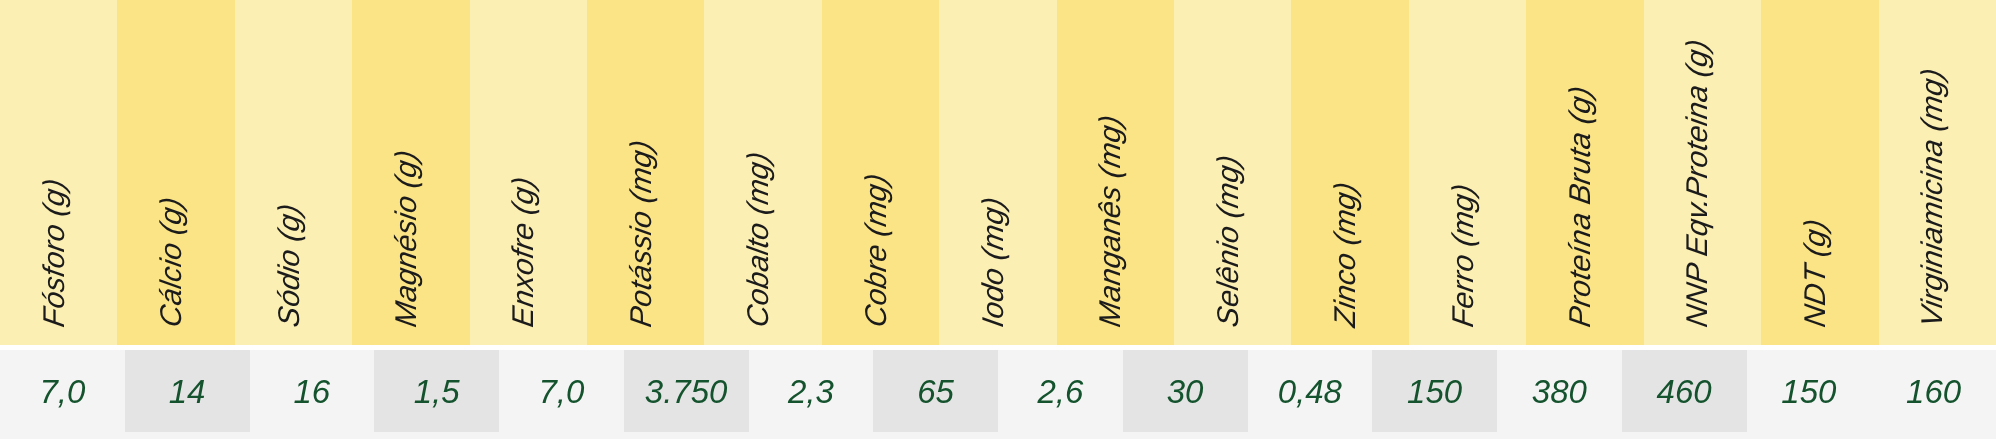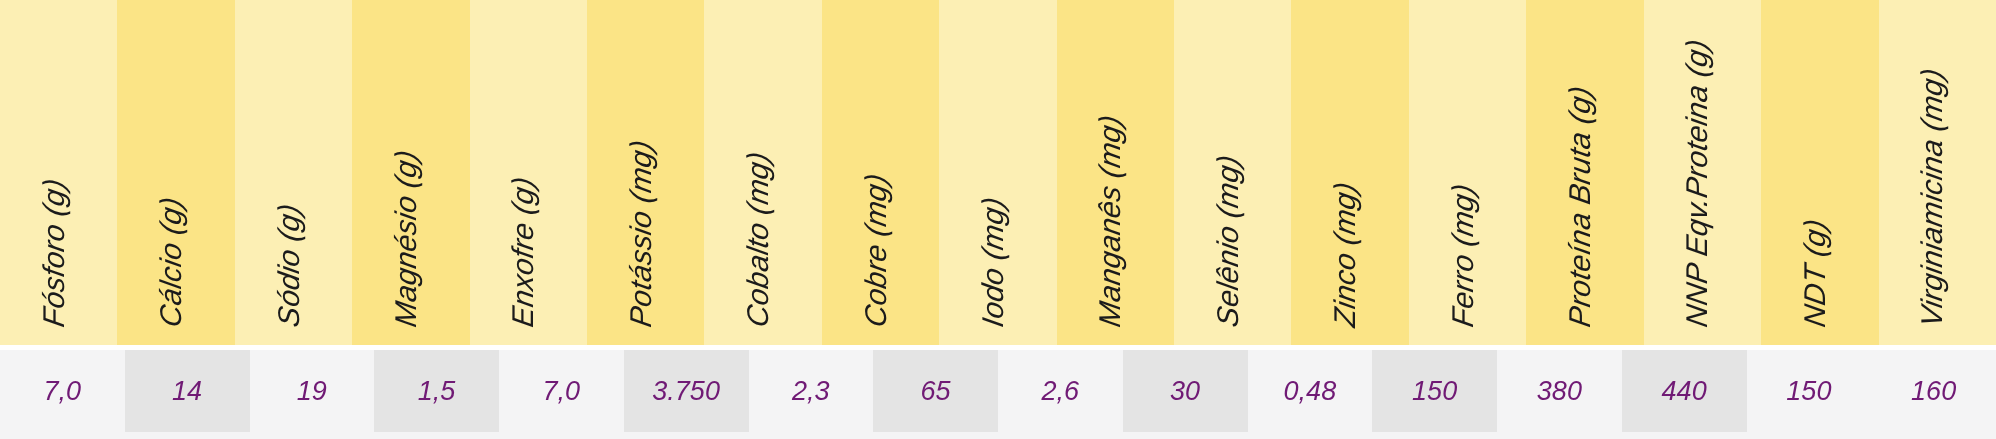--- a/index.html
+++ b/index.html
@@ -84,24 +84,24 @@
     display: flex;
     align-items: center;
     justify-content: center;
     overflow: hidden;
   }
   .data-cell.tone-light { background: #f4f4f5; }
   .data-cell.tone-dark  { background: #e4e4e4; }
 
   .data-value {
     font-family: "Liberation Sans", sans-serif;
-    font-size: 27px;
+    font-size: 33px;
     font-style: italic;
     font-weight: 400;
-    color: #701a75;
+    color: #14532d;
     line-height: 1;
     white-space: nowrap;
   }
 
   
   .bottom-strip {
     position: absolute;
     left: 0;
     top: 432px;
     width: 1996px;
@@ -171,21 +171,21 @@
   <div class="row-gap"></div>
 
   <div class="data-row">
       <div class="data-cell tone-light">
         <span class="data-value">7,0</span>
       </div>
       <div class="data-cell tone-dark">
         <span class="data-value">14</span>
       </div>
       <div class="data-cell tone-light">
-        <span class="data-value">19</span>
+        <span class="data-value">16</span>
       </div>
       <div class="data-cell tone-dark">
         <span class="data-value">1,5</span>
       </div>
       <div class="data-cell tone-light">
         <span class="data-value">7,0</span>
       </div>
       <div class="data-cell tone-dark">
         <span class="data-value">3.750</span>
       </div>
@@ -204,21 +204,21 @@
       <div class="data-cell tone-light">
         <span class="data-value">0,48</span>
       </div>
       <div class="data-cell tone-dark">
         <span class="data-value">150</span>
       </div>
       <div class="data-cell tone-light">
         <span class="data-value">380</span>
       </div>
       <div class="data-cell tone-dark">
-        <span class="data-value">440</span>
+        <span class="data-value">460</span>
       </div>
       <div class="data-cell tone-light">
         <span class="data-value">150</span>
       </div>
       <div class="data-cell tone-light">
         <span class="data-value">160</span>
       </div>
     </div>
 
   <div class="bottom-strip"></div>

